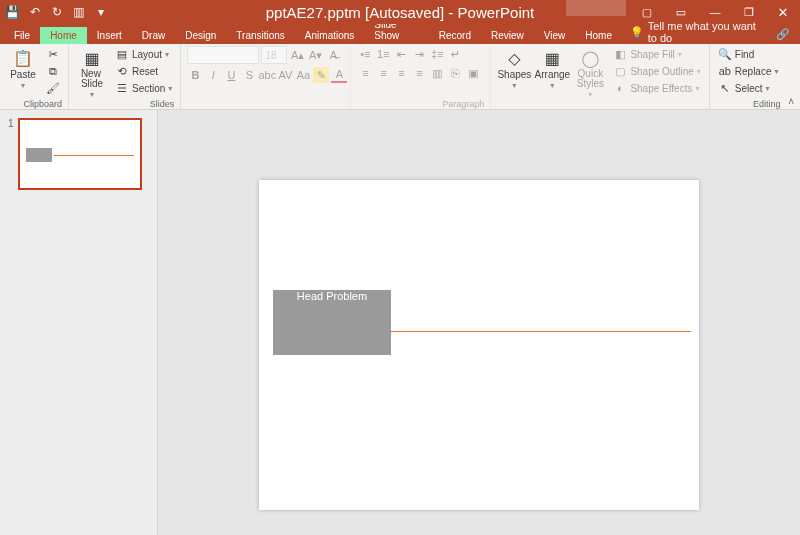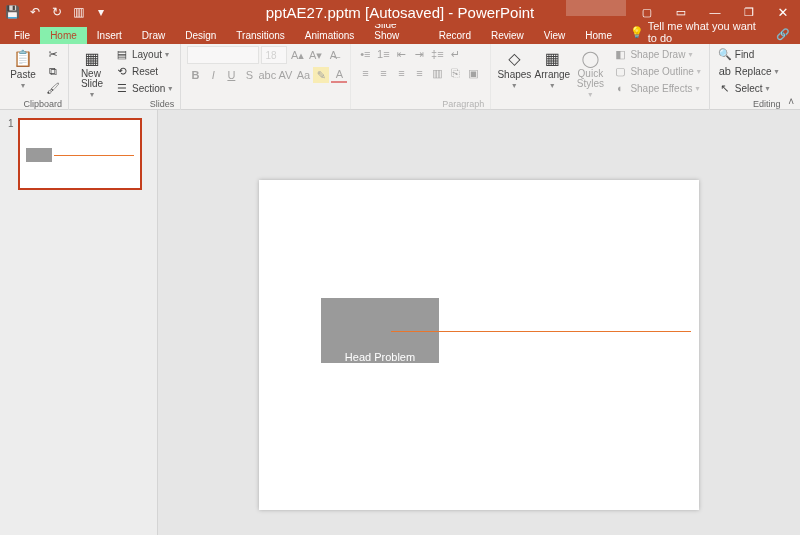--- a/index.html
+++ b/index.html
@@ -44,21 +44,21 @@
 .workspace { display: flex; height: calc(535px - 24px - 20px - 66px); }
 .thumbpane { width: 158px; background: #ededed; border-right: 1px solid #d4d4d4; padding: 8px 8px; }
 .thumbwrap { display: flex; gap: 4px; }
 .thumbnum { font-size: 10px; color: #666; }
 .thumb { width: 124px; height: 72px; border: 2px solid #c43e1c; background: #fff; position: relative; }
 .thumb .mini-box { position: absolute; left: 6px; top: 28px; width: 26px; height: 14px; background: #9a9a9a; }
 .thumb .mini-line { position: absolute; left: 34px; top: 35px; width: 80px; height: 1px; background: #e8762e; }
 
 .canvas { flex: 1; background: #e6e6e6; display: flex; align-items: flex-start; justify-content: center; overflow: hidden; }
 .slide { margin-top: 70px; width: 440px; height: 330px; background: #fff; box-shadow: 0 0 4px rgba(0,0,0,0.25); position: relative; }
-.shape-box { position: absolute; left: 14px; top: 118px; width: 118px; height: 65px; background: #9a9a9a; display: flex; align-items: flex-end; justify-content: center; color: #fff; font-size: 11px; margin-left: 48px; }
+.shape-box { position: absolute; left: 14px; top: 110px; width: 118px; height: 65px; background: #9a9a9a; display: flex; align-items: flex-start; justify-content: center; color: #fff; font-size: 11px; }
 .shape-line { position: absolute; left: 132px; top: 151px; width: 300px; height: 1px; background: #e8762e; }
 
 .dd::after{content:" \25BE"; font-size:8px; color:#888;}
 </style>
 </head>
 <body>
 
 <div class="titlebar">
   <div class="qat">
     <span>💾</span>
@@ -209,21 +209,21 @@
         <div>Arrange</div>
       </div>
       <div class="bigbtn dd disabled">
         <div class="ico">◯</div>
         <div style="white-space:pre-line;text-align:center;line-height:1">Quick
 Styles</div>
       </div>
       <div class="stack disabled">
         <div class="smallbtn dd">
             <span class="ico">◧</span>
-            <span>Shape Draw</span>
+            <span>Shape Fill</span>
           </div>
         <div class="smallbtn dd">
             <span class="ico">▢</span>
             <span>Shape Outline</span>
           </div>
         <div class="smallbtn dd">
             <span class="ico">◐</span>
             <span>Shape Effects</span>
           </div>
       </div>

